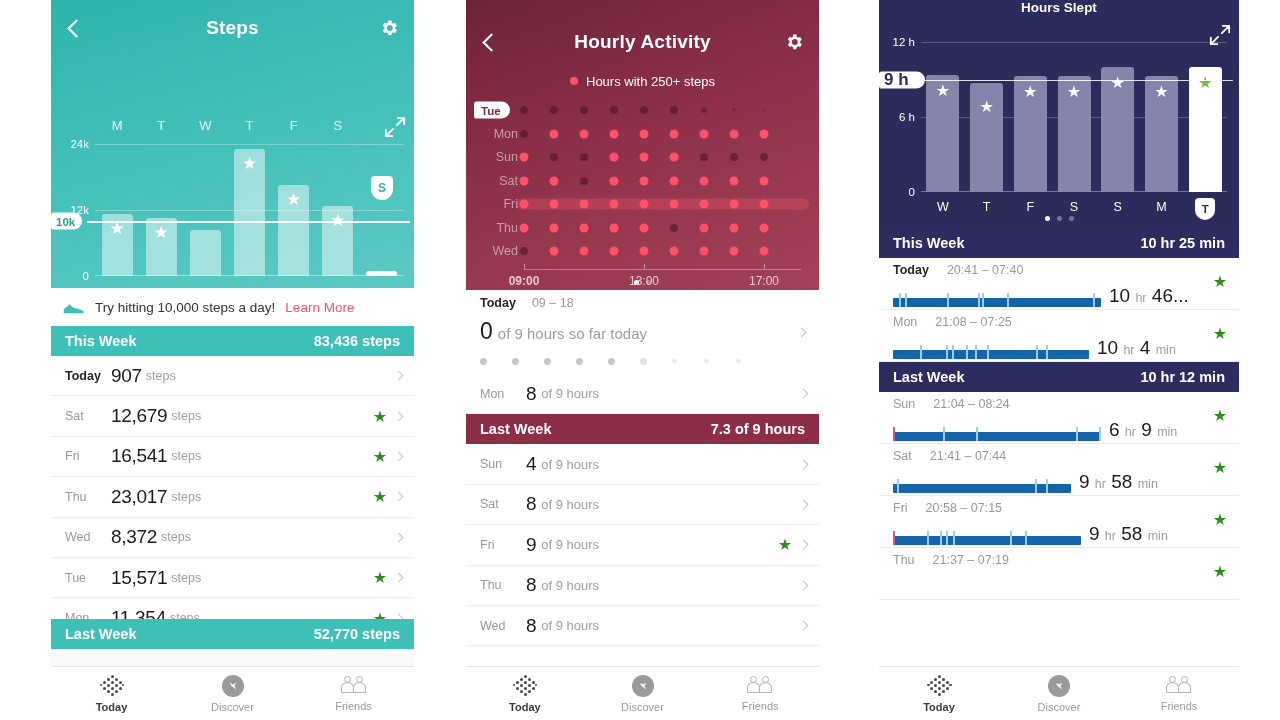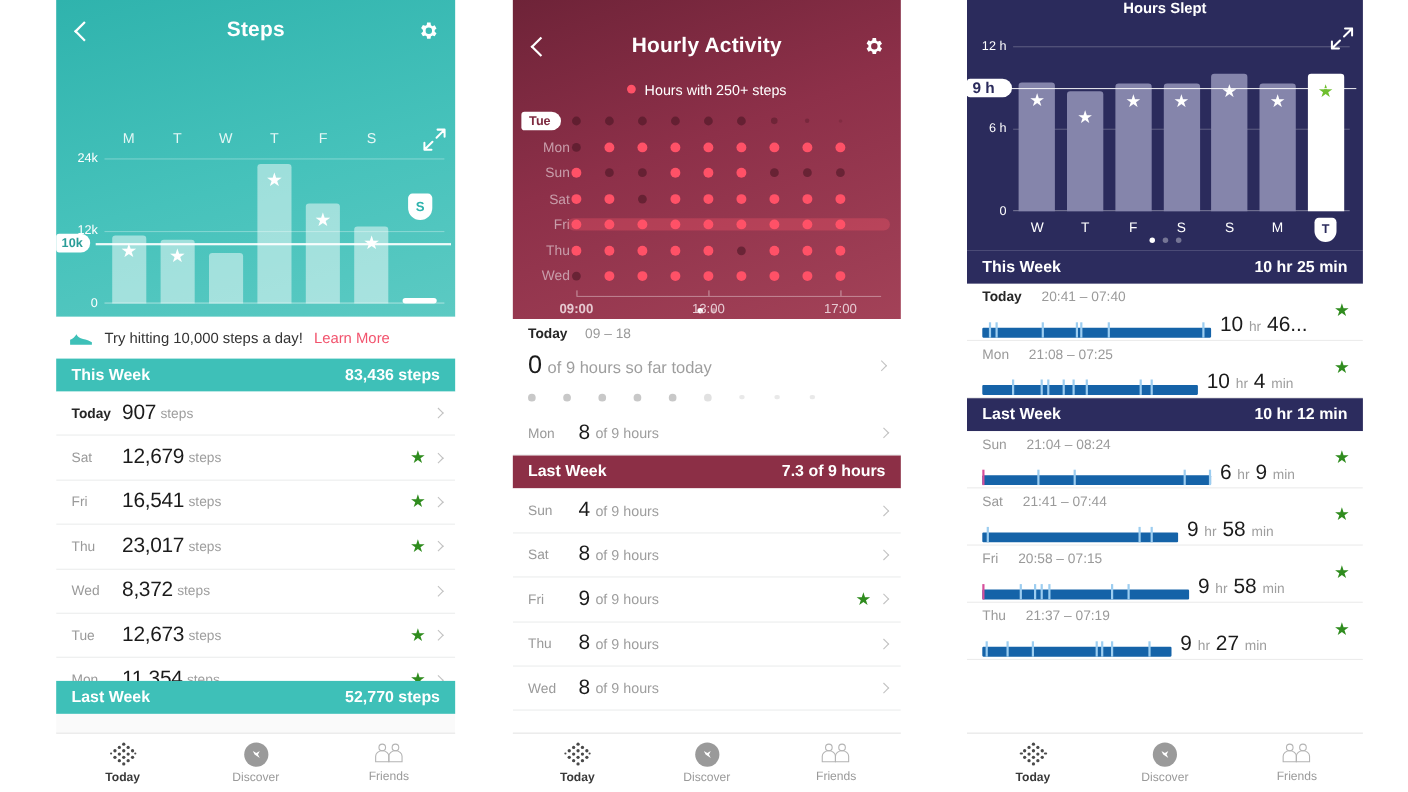--- a/index.html
+++ b/index.html
@@ -116,21 +116,21 @@
   
   .sleep-hero { background:#2b2b5c; flex:0 0 auto; }
   .sub-title { text-align:center; font-size:13.5px; font-weight:bold; color:#fff; height:20px; }
   .sleep-chartzone { position:relative; height:208px; }
   .splot { position:absolute; left:42px; right:12px; top:22px; bottom:36px; }
   .sgrid { position:absolute; left:0; right:0; height:1px; background:rgba(255,255,255,.22); }
   .sglab { position:absolute; right:calc(100% + 6px); font-size:11.5px; color:#ffffff;
            transform:translateY(-50%); white-space:nowrap; }
   .sgoal { position:absolute; left:-6px; right:-6px; height:1.6px; background:rgba(255,255,255,.85); }
   .sgoalpill { position:absolute; left:-42px; height:17px; padding:0 16px 0 5px; background:#fff;
-               border-radius:3px 9px 9px 3px; font-size:14px; font-weight:bold; color:#2b2b5c;
+               border-radius:3px 9px 9px 3px; font-size:17px; font-weight:bold; color:#2b2b5c;
                display:flex; align-items:center; transform:translateY(-50%); }
   .sbar { position:absolute; bottom:0; background:#8585ab; border-radius:3px 3px 0 0; }
   .sbar.today { background:#ffffff; }
   .sbar .star { position:absolute; left:50%; transform:translateX(-50%); color:#fff; }
   .sbar.today .star { color:#6fbf2e; }
   .sxlab { position:absolute; font-size:12.5px; color:#ffffff; transform:translateX(-50%); }
   .sxbadge { position:absolute; width:20px; height:22px; background:#fff; border-radius:4px 4px 10px 10px;
              transform:translateX(-50%); display:flex; align-items:center; justify-content:center;
              font-size:11.5px; font-weight:bold; color:#2b2b5c; }
   .saxis { position:absolute; left:0; right:0; bottom:0; height:1px; background:rgba(255,255,255,.35); }
@@ -277,21 +277,21 @@
         </div>
         <div class="row">
           <span class="day">Wed</span>
           <span class="val">8,372</span>
           <span class="unit">steps</span>
           <span class="spacer"></span>
           <span class="chev-r"></span>
         </div>
         <div class="row">
           <span class="day">Tue</span>
-          <span class="val">12,673</span>
+          <span class="val">15,571</span>
           <span class="unit">steps</span>
           <span class="spacer"></span>
           <span class="star-g">★</span>
           <span class="chev-r"></span>
         </div>
         <div class="row">
           <span class="day">Mon</span>
           <span class="val">11,354</span>
           <span class="unit">steps</span>
           <span class="spacer"></span>
@@ -729,32 +729,20 @@
             </div>
             <div class="dur"><span class="b">9</span> <span class="u">hr</span> <span class="b">58</span> <span class="u">min</span></div>
           </div>
           <div class="starwrap">★</div>
         </div>
         <div class="slrow">
           <div class="top">
             <span class="d">Thu</span>
             <span class="rg">21:37 – 07:19</span>
           </div>
-          <div class="bot">
-            <div class="sleepbar" style="width: 172px;">
-              <i class="seg" style="left: 2%;"></i>
-              <i class="seg" style="left: 13%;"></i>
-              <i class="seg" style="left: 26%;"></i>
-              <i class="seg" style="left: 60%;"></i>
-              <i class="seg" style="left: 63%;"></i>
-              <i class="seg" style="left: 68%;"></i>
-              <i class="seg" style="left: 88%;"></i>
-            </div>
-            <div class="dur"><span class="b">9</span> <span class="u">hr</span> <span class="b">27</span> <span class="u">min</span></div>
-          </div>
           <div class="starwrap">★</div>
         </div>
       </div>
 
     <div class="tabbar" id="tabbar-3">
         <div class="tab active">
           <div class="fitbit-dots">
             <i style="left: 11px; top: 0px; width: 3px; height: 3px;"></i>
             <i style="left: 7px; top: 3px; width: 3px; height: 3px;"></i>
             <i style="left: 15px; top: 3px; width: 3px; height: 3px;"></i>

